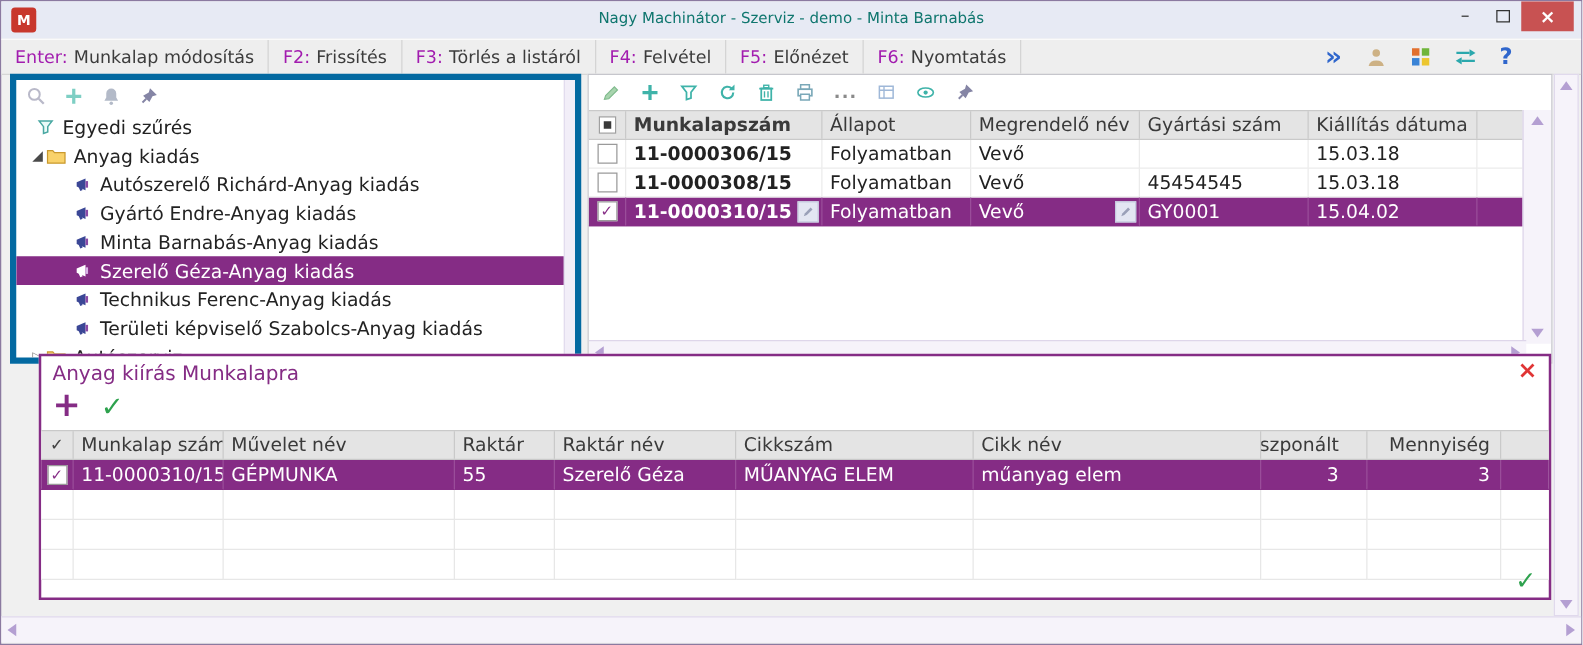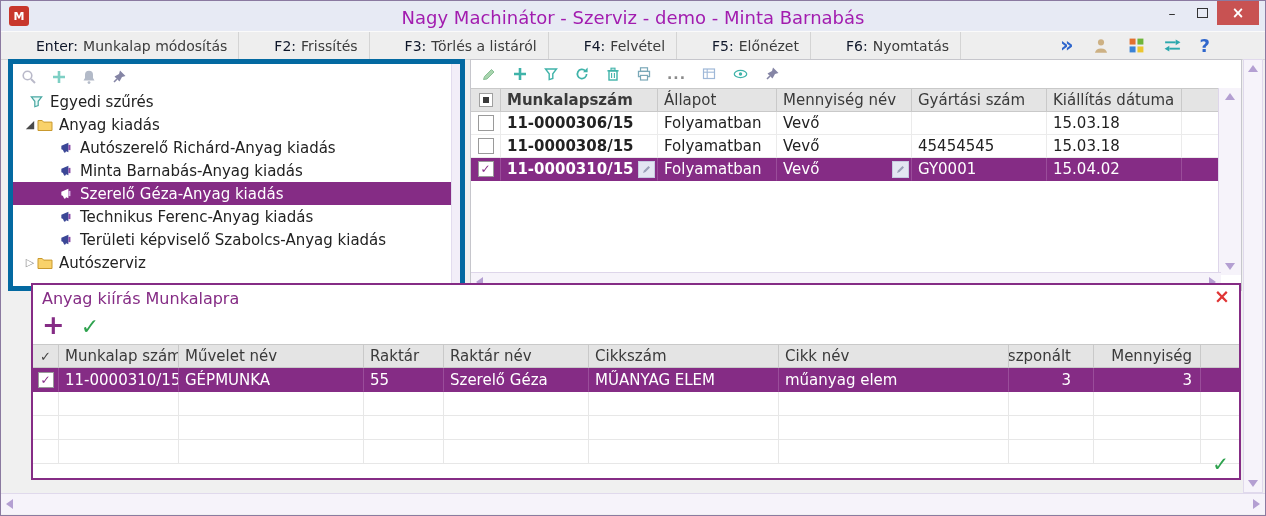--- a/index.html
+++ b/index.html
@@ -6,31 +6,31 @@
   .window{
     position:relative;width:1266px;height:516px;box-sizing:border-box;
     border:1px solid #8b7aa0;background:#f0f0f0;overflow:hidden;
     font-family:"DejaVu Sans","Liberation Sans",sans-serif;color:#222;
   }
   
   .titlebar{position:absolute;left:0;top:0;right:0;height:30px;background:#e7eaf4;}
   .app-icon{position:absolute;left:8px;top:5px;width:20px;height:20px;border-radius:3px;
     background:#c8372c;display:flex;align-items:center;justify-content:center;
     color:#fff;font-size:11px;font-weight:bold;}
-  .title-text{position:absolute;left:0;right:0;top:6px;text-align:center;font-size:18px;color:#a21caf;}
+  .title-text{position:absolute;left:0;right:0;top:6px;text-align:center;font-size:12px;color:#0f766e;}
   .win-controls{position:absolute;right:6px;top:0;height:24px;display:flex;}
   .win-btn{width:30px;height:24px;display:flex;align-items:center;justify-content:center;
     font-size:14px;color:#333;cursor:default;}
   .win-btn.close{width:42px;background:#c85252;color:#fff;font-size:15px;font-weight:bold;}
   .max-box{width:9px;height:8px;border:1.5px solid #333;display:inline-block;}
   
   .fnbar{position:absolute;left:0;top:30px;right:0;height:27px;background:#eeeeee;
     border-top:1px solid #fafafa;border-bottom:1px solid #d6d6d6;display:flex;align-items:center;font-size:14px;}
   .fn-item{height:100%;display:flex;align-items:center;padding:0 11px;border-right:1px solid #d4d4d4;}
-  .fn-key{color:#0f172a;margin-right:5px;margin-left:24px;}
+  .fn-key{color:#a21caf;margin-right:5px;}
   .fn-label{color:#3c3c3c;}
   .fnbar-right{margin-left:auto;display:flex;align-items:center;gap:18px;padding-right:55px;}
   .glyph-chevrons{color:#2f66cc;font-size:21px;font-weight:bold;line-height:1;}
   .glyph-help{color:#2f66cc;font-size:18px;font-weight:bold;}
   
   .left-panel{position:absolute;left:7px;top:58px;width:457px;height:232px;background:#fff;
     border:5px solid #0369a1;box-sizing:border-box;overflow:hidden;}
   .panel-toolbar{height:26px;display:flex;align-items:center;gap:14px;padding-left:8px;}
   .tree{font-size:15px;}
   .tree-row{height:23px;display:flex;align-items:center;white-space:nowrap;}
@@ -216,20 +216,30 @@
         <span class="lbl">Autószerelő Richárd-Anyag kiadás</span>
       </div>
       <div class="tree-row indent-leaf">
         <span>
           <svg width="15" height="15" viewBox="0 0 16 16">
               <path d="M2.5 6.2 L10 3 V13 L2.5 9.8 Z" fill="#3b4796"></path>
               <rect x="10" y="5.2" width="2.2" height="5.6" fill="#8a4aa6"></rect>
               <path d="M4 10 L5.6 13.6 L7.6 12.8 L6.3 9.9 Z" fill="#3b4796"></path>
             </svg>
         </span>
+        <span class="lbl">Gyártó Endre-Anyag kiadás</span>
+      </div>
+      <div class="tree-row indent-leaf">
+        <span>
+          <svg width="15" height="15" viewBox="0 0 16 16">
+              <path d="M2.5 6.2 L10 3 V13 L2.5 9.8 Z" fill="#3b4796"></path>
+              <rect x="10" y="5.2" width="2.2" height="5.6" fill="#8a4aa6"></rect>
+              <path d="M4 10 L5.6 13.6 L7.6 12.8 L6.3 9.9 Z" fill="#3b4796"></path>
+            </svg>
+        </span>
         <span class="lbl">Minta Barnabás-Anyag kiadás</span>
       </div>
       <div class="tree-row indent-leaf selected">
         <span>
           <svg width="15" height="15" viewBox="0 0 16 16">
               <path d="M2.5 6.2 L10 3 V13 L2.5 9.8 Z" fill="#ffffff"></path>
               <rect x="10" y="5.2" width="2.2" height="5.6" fill="#d9b3e6"></rect>
               <path d="M4 10 L5.6 13.6 L7.6 12.8 L6.3 9.9 Z" fill="#ffffff"></path>
             </svg>
         </span>
@@ -331,21 +341,21 @@
 
     <div class="rp-grid">
       <div class="g-header">
         <div class="cell c0">
             <span class="sel-all">
               <i></i>
             </span>
           </div>
         <div class="cell c1">Munkalapszám</div>
         <div class="cell c2">Állapot</div>
-        <div class="cell c3">Mennyiség név</div>
+        <div class="cell c3">Megrendelő név</div>
         <div class="cell c4">Gyártási szám</div>
         <div class="cell c5">Kiállítás dátuma</div>
         <div class="cell c6"></div>
       </div>
       <div class="g-row">
         <div class="cell c0">
             <span class="cb"></span>
           </div>
         <div class="cell c1">11-0000306/15</div>
         <div class="cell c2">Folyamatban</div>

